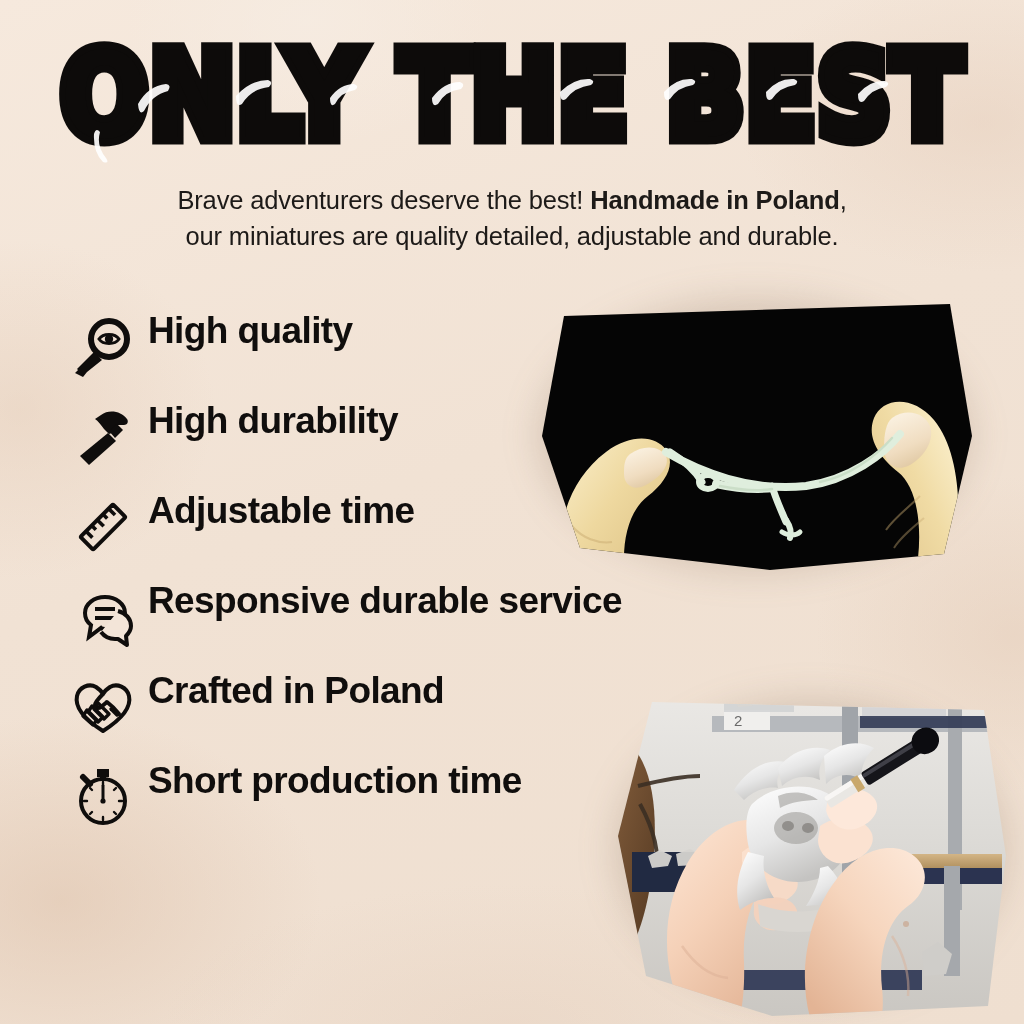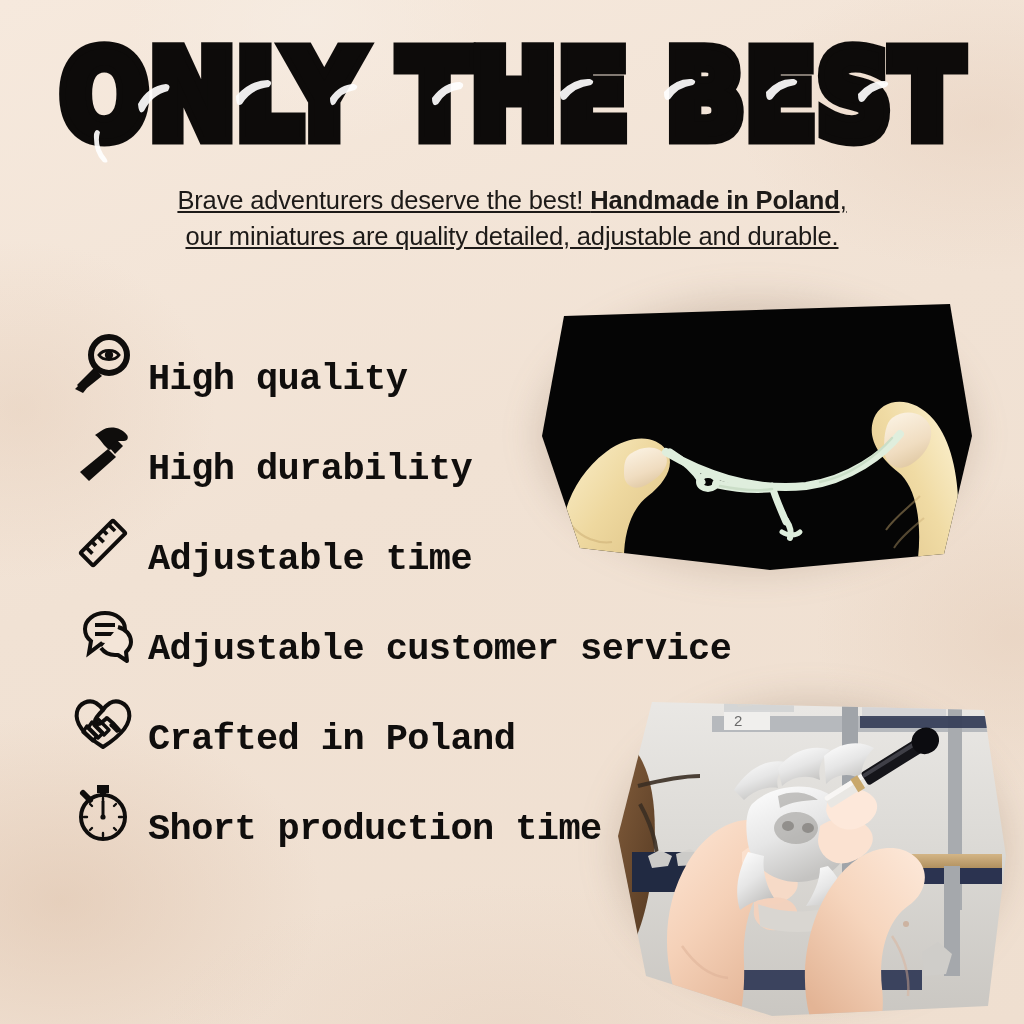--- a/index.html
+++ b/index.html
@@ -63,36 +63,34 @@
     position: absolute;
     top: 182px;
     left: 50%;
     transform: translateX(-50%);
     width: 860px;
     text-align: center;
     font-size: 25.5px;
     line-height: 1.42;
     color: #1d1a18;
     letter-spacing: -0.15px;
-    text-decoration: underline;
   }
   .subtitle b { font-weight: 700; }
 
   
   .features {
     position: absolute;
     top: 310px;
     left: 66px;
     width: 700px;
   }
   .feature-row {
     display: flex;
-    align-items: flex-end;
+    align-items: flex-start;
     height: 90px;
-    font-family: Liberation Mono, monospace;
   }
   .feature-icon {
     width: 74px;
     min-width: 74px;
     height: 74px;
     display: flex;
     align-items: center;
     justify-content: center;
   }
   .feature-icon svg { display: block; }
@@ -443,21 +441,21 @@
     <span class="feature-icon">
       <svg width="64" height="64" viewBox="0 0 64 64">
         <path d="M34 44 C 45 44 54 37 54 28 C 54 19 45 12 34 12 C 23 12 14 19 14 28
                  C 14 33 16 37 20 40 L 18 52 L 30 43 C 31 44 32 44 34 44 Z" fill="none" stroke="#0f0d0c" stroke-width="4"></path>
         <line x1="24" y1="24" x2="44" y2="24" stroke="#0f0d0c" stroke-width="4"></line>
         <line x1="24" y1="33" x2="44" y2="33" stroke="#0f0d0c" stroke-width="4"></line>
         <path d="M47 26 C 55 28 60 34 60 41 C 60 45 58 48 55 51 L 56 60 L 47 54
                  C 46 54 45 54 44 54 C 38 54 33 51 30 47" fill="#f3e5d8" stroke="#0f0d0c" stroke-width="4" stroke-linejoin="round"></path>
       </svg>
     </span>
-    <span class="feature-label">Adjustable customer service</span>
+    <span class="feature-label">Responsive durable service</span>
   </div>
 
   <div class="feature-row">
     <span class="feature-icon">
       <svg width="64" height="64" viewBox="0 0 64 64">
         <path d="M32 56 C 10 42 4 30 6 21 C 8 12 18 8 25 12 C 28 14 31 17 32 19
                  C 33 17 36 14 39 12 C 46 8 56 12 58 21 C 60 30 54 42 32 56 Z" fill="none" stroke="#0f0d0c" stroke-width="4" stroke-linejoin="round"></path>
         <path d="M32 19 C 28 23 24 27 24 30 C 24 33 27 34 30 32 L 36 27" fill="none" stroke="#0f0d0c" stroke-width="4" stroke-linejoin="round"></path>
         <path d="M36 27 C 40 30 45 35 48 39" fill="none" stroke="#0f0d0c" stroke-width="4" stroke-linecap="round"></path>
         <path d="M16 35 L 26 45 L 22 50 L 12 41 Z" fill="none" stroke="#0f0d0c" stroke-width="3.4" stroke-linejoin="round"></path>

